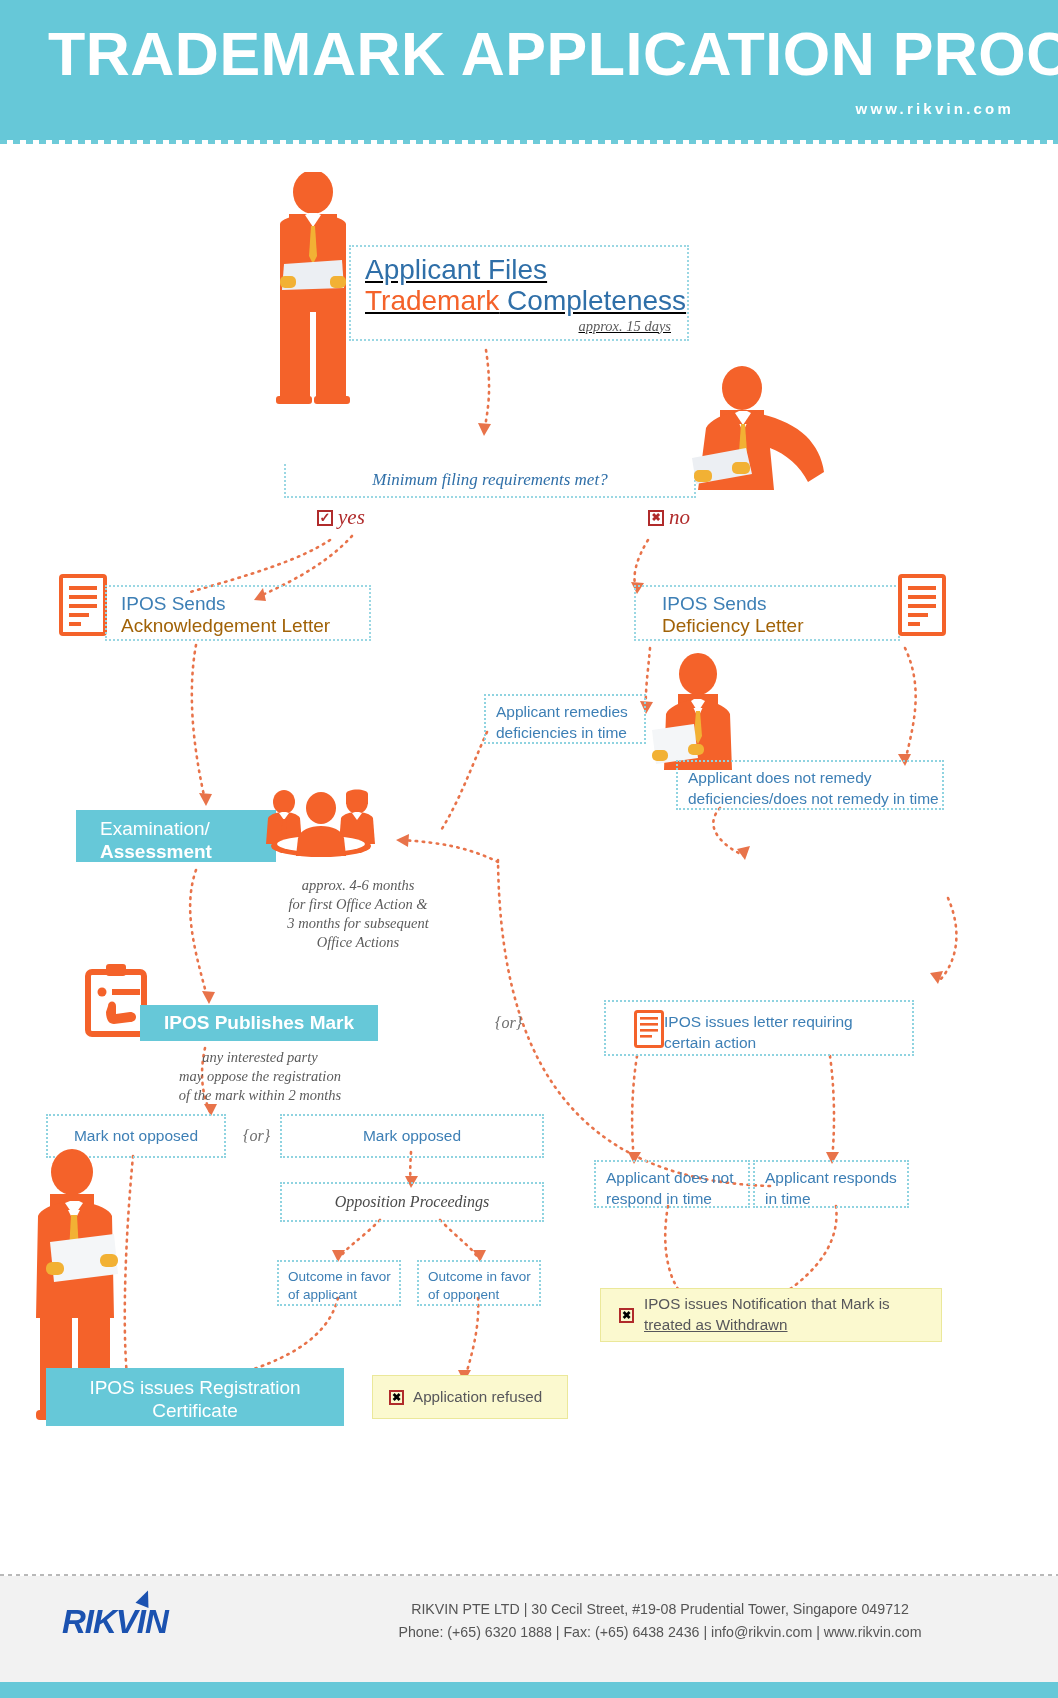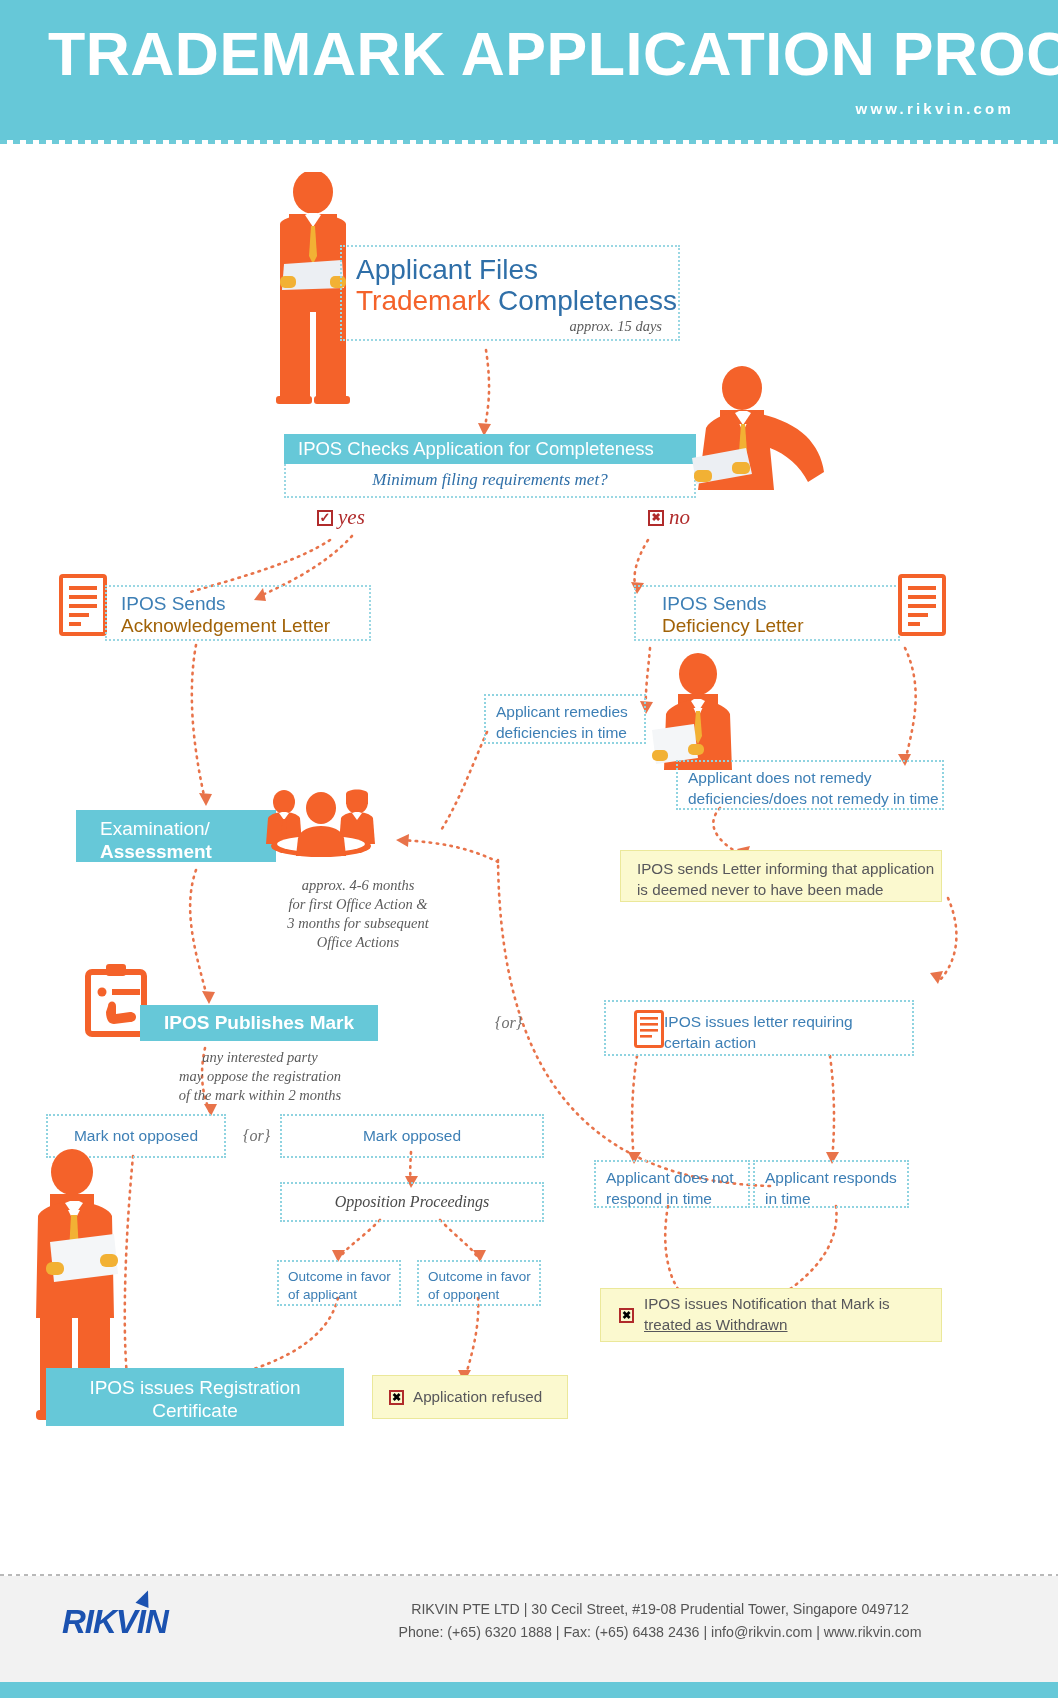--- a/index.html
+++ b/index.html
@@ -198,31 +198,28 @@
     <path d="M47,43 L55,55 L63,43 L59,41 L51,41 Z" fill="#ffffff"></path>
     <path d="M53,54 L57,54 L59,84 L55,92 L51,84 Z" fill="#f2b134"></path>
     <rect x="22" y="138" width="30" height="92" fill="#f4622a"></rect>
     <rect x="58" y="138" width="30" height="92" fill="#f4622a"></rect>
     <rect x="18" y="224" width="36" height="8" rx="3" fill="#f4622a"></rect>
     <rect x="56" y="224" width="36" height="8" rx="3" fill="#f4622a"></rect>
     <polygon points="26,92 84,88 86,116 24,118" fill="#eceff3"></polygon>
     <rect x="22" y="104" width="16" height="12" rx="5" fill="#f2b134"></rect>
     <rect x="72" y="104" width="16" height="12" rx="5" fill="#f2b134"></rect>
   </svg>
-  <div class="dashed-box" style="left:340px; top:245px; width:340px; height:96px; display:block; padding:8px 14px 0 14px; border-color:#9ad7e3;">
+  <div class="dashed-box" style="left:349px; top:245px; width:340px; height:96px; display:block; padding:8px 14px 0 14px; border-color:#9ad7e3;text-decoration:underline;">
     <div style="color:#2f6fa8; font-size:28px; line-height:1.08;">Applicant Files</div>
     <div style="font-size:28px; line-height:1.12; white-space:nowrap;">
       <span style="color:#f4622a;">Trademark</span><span style="color:#2f6fa8;"> Completeness</span>
     </div>
     <div class="serif-note" style="position:relative; text-align:right; font-size:14.5px; margin-top:1px; padding-right:2px;">approx. 15 days</div>
   </div>
 
-  <div class="teal-box" style="left:284px; top:434px; width:412px; height:30px; padding-left:14px; font-size:18.5px;">
-    <span>IPOS Checks Application for Completeness</span>
-  </div>
   <div class="dashed-box" style="left:284px; top:464px; width:412px; height:34px; justify-content:center; border-color:#9ad7e3; border-top:none;">
     <span class="serif-note" style="position:relative; font-size:17px; color:#2f6fa8;">Minimum filing requirements met?</span>
   </div>
 
   <svg class="art" style="left:690px; top:362px; width:140px; height:132px;" viewBox="0 0 140 132">
     <ellipse cx="52" cy="26" rx="20" ry="22" fill="#f4622a"></ellipse>
     <path d="M30,48 L74,48 L74,62 L30,62 Z" fill="#f4622a"></path>
     <path d="M16,66 C20,58 34,52 44,50 L53,70 L62,50 C84,54 104,62 116,74 C126,84 132,96 134,110 L118,120 C110,104 96,92 80,86 L84,128 L8,128 Z" fill="#f4622a"></path>
     <path d="M45,51 L53,63 L61,51 L57,49 L49,49 Z" fill="#ffffff"></path>
     <path d="M51,62 L55,62 L57,90 L53,98 L49,90 Z" fill="#f2b134"></path>
@@ -280,24 +277,20 @@
     <polygon points="2,78 44,72 48,106 6,112" fill="#f4f6f8"></polygon>
     <rect x="2" y="98" width="16" height="11" rx="5" fill="#f2b134"></rect>
     <rect x="38" y="92" width="16" height="11" rx="5" fill="#f2b134"></rect>
   </svg>
 
   <div class="dashed-box" style="left:676px; top:760px; width:268px; height:50px; display:block; padding:6px 0 0 10px;">
     <div class="bt">Applicant does not remedy</div>
     <div class="bt">deficiencies/does not remedy in time</div>
   </div>
 
-  <div class="yellow-box" style="left:620px; top:850px; width:322px; height:52px; display:block; padding:8px 0 0 16px;">
-    <div class="yt">IPOS sends Letter informing that application</div>
-    <div class="yt">is deemed never to have been made</div>
-  </div>
 
   <div class="teal-box" style="left:76px; top:810px; width:200px; height:52px; display:block; padding:7px 0 0 24px;">
     <div style="font-size:19px; line-height:1.22;">Examination/</div>
     <div style="font-size:19px; line-height:1.22; font-weight:bold;">Assessment</div>
   </div>
 
   <svg class="art" style="left:262px; top:786px; width:118px; height:76px;" viewBox="0 0 118 76">
     <ellipse cx="22" cy="16" rx="11" ry="12" fill="#f4622a"></ellipse>
     <path d="M6,32 C8,28 16,26 22,26 C28,26 36,28 38,32 L40,58 L4,58 Z" fill="#f4622a"></path>
     <path d="M17,27 L22,34 L27,27 L24,26 L20,26 Z" fill="#ffffff"></path>

